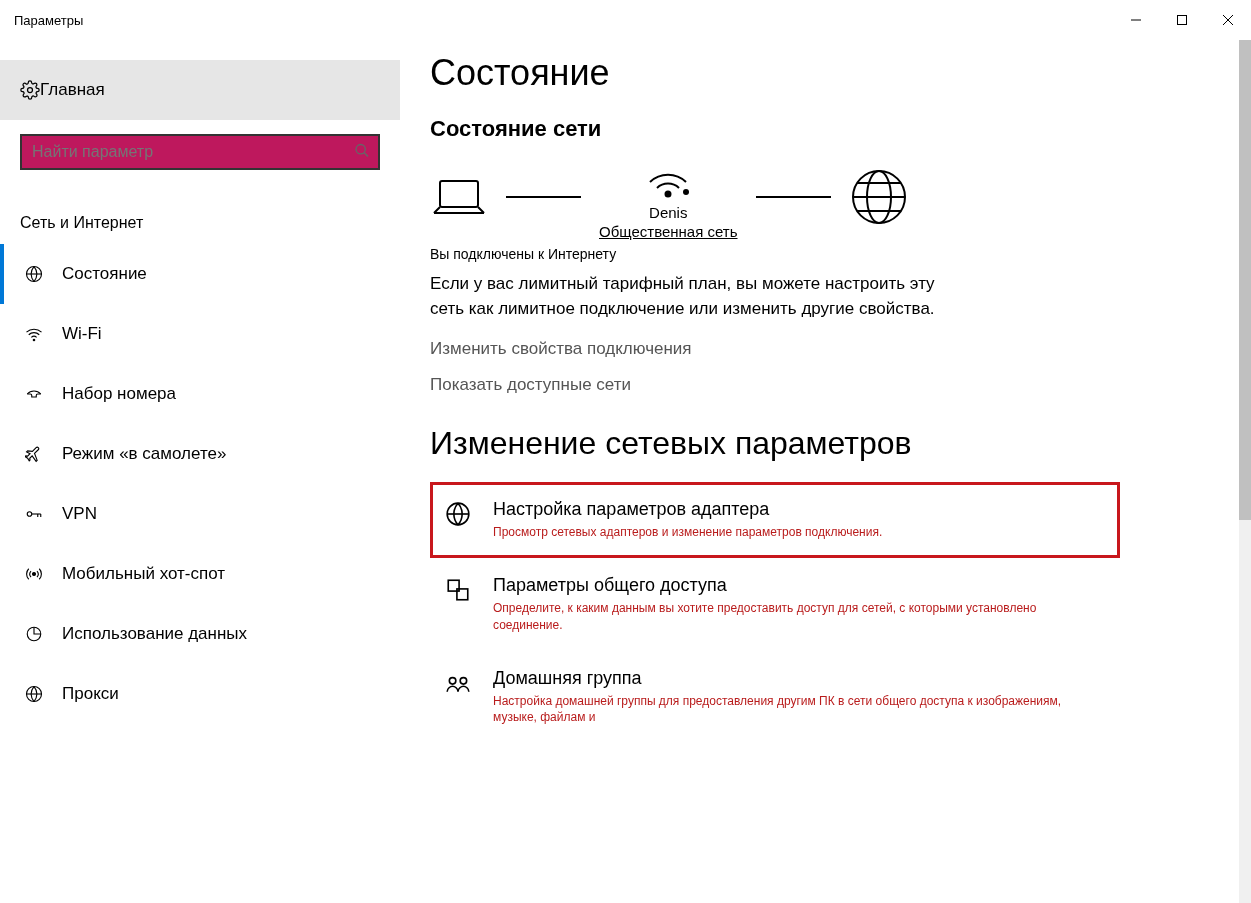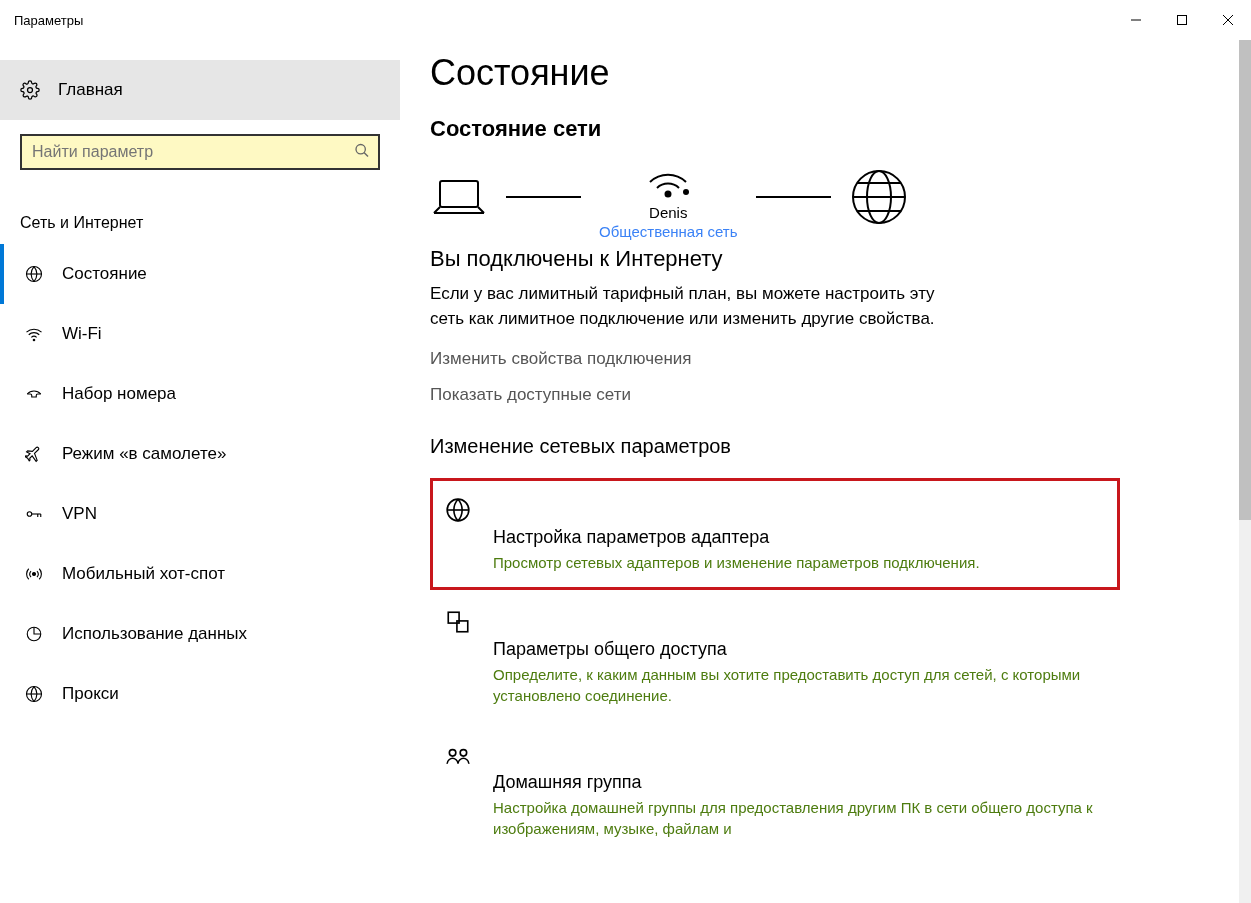--- a/index.html
+++ b/index.html
@@ -37,34 +37,33 @@
     display: flex;
     flex-direction: column;
     padding-top: 20px;
   }
   .nav-home {
     height: 60px;
     background: #e6e6e6;
     display: flex;
     align-items: center;
     padding-left: 20px;
-    gap: 18px;
     font-size: 17px;
     cursor: pointer;
   }
   .search-row {
     padding: 14px 20px;
   }
   .search-input {
     width: 100%;
     height: 36px;
     border: 2px solid #333;
     padding: 0 30px 0 10px;
     font-size: 16px;
-    background: #fef9c3;
+    background: #be185d;
     font-family: inherit;
   }
   .search-wrapper { position: relative; }
   .search-icon-in {
     position: absolute; right: 10px; top: 50%; transform: translateY(-50%);
     color: #666;
   }
   .sidebar-section-title {
     padding: 30px 20px 12px 20px;
     font-size: 16px;
@@ -87,35 +86,35 @@
     flex: 1;
     padding: 12px 30px 0 30px;
     overflow-y: auto;
     position: relative;
   }
   .page-h1 { font-size: 36px; font-weight: 300; margin-bottom: 22px; }
   .section-h2 { font-size: 22px; font-weight: 700; }
   .diagram { display:flex; align-items:center; gap:12px; margin-bottom:6px; margin-top:12px; }
   .diag-line { width:75px; border-top:2px solid #000; margin:0 6px; }
   .diag-label { text-align:center; font-size:15px; margin-top:6px; }
-  .diag-sub { text-align:center; font-size:15px; color:#3b82f6; margin-top:2px; }
+  .diag-sub { text-align:center; font-size:15px; color:#000000; margin-top:2px;text-decoration:underline; }
   .diag-col { display:flex; flex-direction:column; align-items:center; }
-  .conn-h3 { font-size:22px; font-weight:400; margin-bottom:10px; }
+  .conn-h3 { font-size:14px; font-weight:400; margin-bottom:10px; }
   .conn-desc { font-size:17px; line-height:1.45; max-width:520px; margin-bottom:18px; }
   .text-link { font-size:17px; color:#555; cursor:pointer; margin-bottom:16px; }
-  .section-h2b { font-size:20px; font-weight:400; margin-top:30px; margin-bottom:20px; }
+  .section-h2b { font-size:32px; font-weight:400; margin-top:30px; margin-bottom:20px; }
   .setting-row {
     display:flex; gap:20px; padding:14px 10px; cursor:pointer; max-width:690px;
     border:3px solid transparent;
   }
   .setting-row.highlighted { border:3px solid #c8171c; }
   .setting-ico { width:30px; display:flex; justify-content:center; padding-top:2px; }
-  .setting-body { flex:1;margin-top:32px; }
+  .setting-body { flex:1; }
   .setting-title { font-size:18px; margin-bottom:4px; }
-  .setting-desc { font-size:15px; color:#4d7c0f; line-height:1.4; }
+  .setting-desc { font-size:12px; color:#b91c1c; line-height:1.4; }
   .scrollbar {
     position:absolute; right:0; top:40px; bottom:0; width:12px; background:#f0f0f0;
   }
   .scrollbar-thumb {
     position:absolute; right:0; width:12px; height:480px; top:0; background:#c0c0c0;
   }
 </style>
 </head>
 <body>
 

